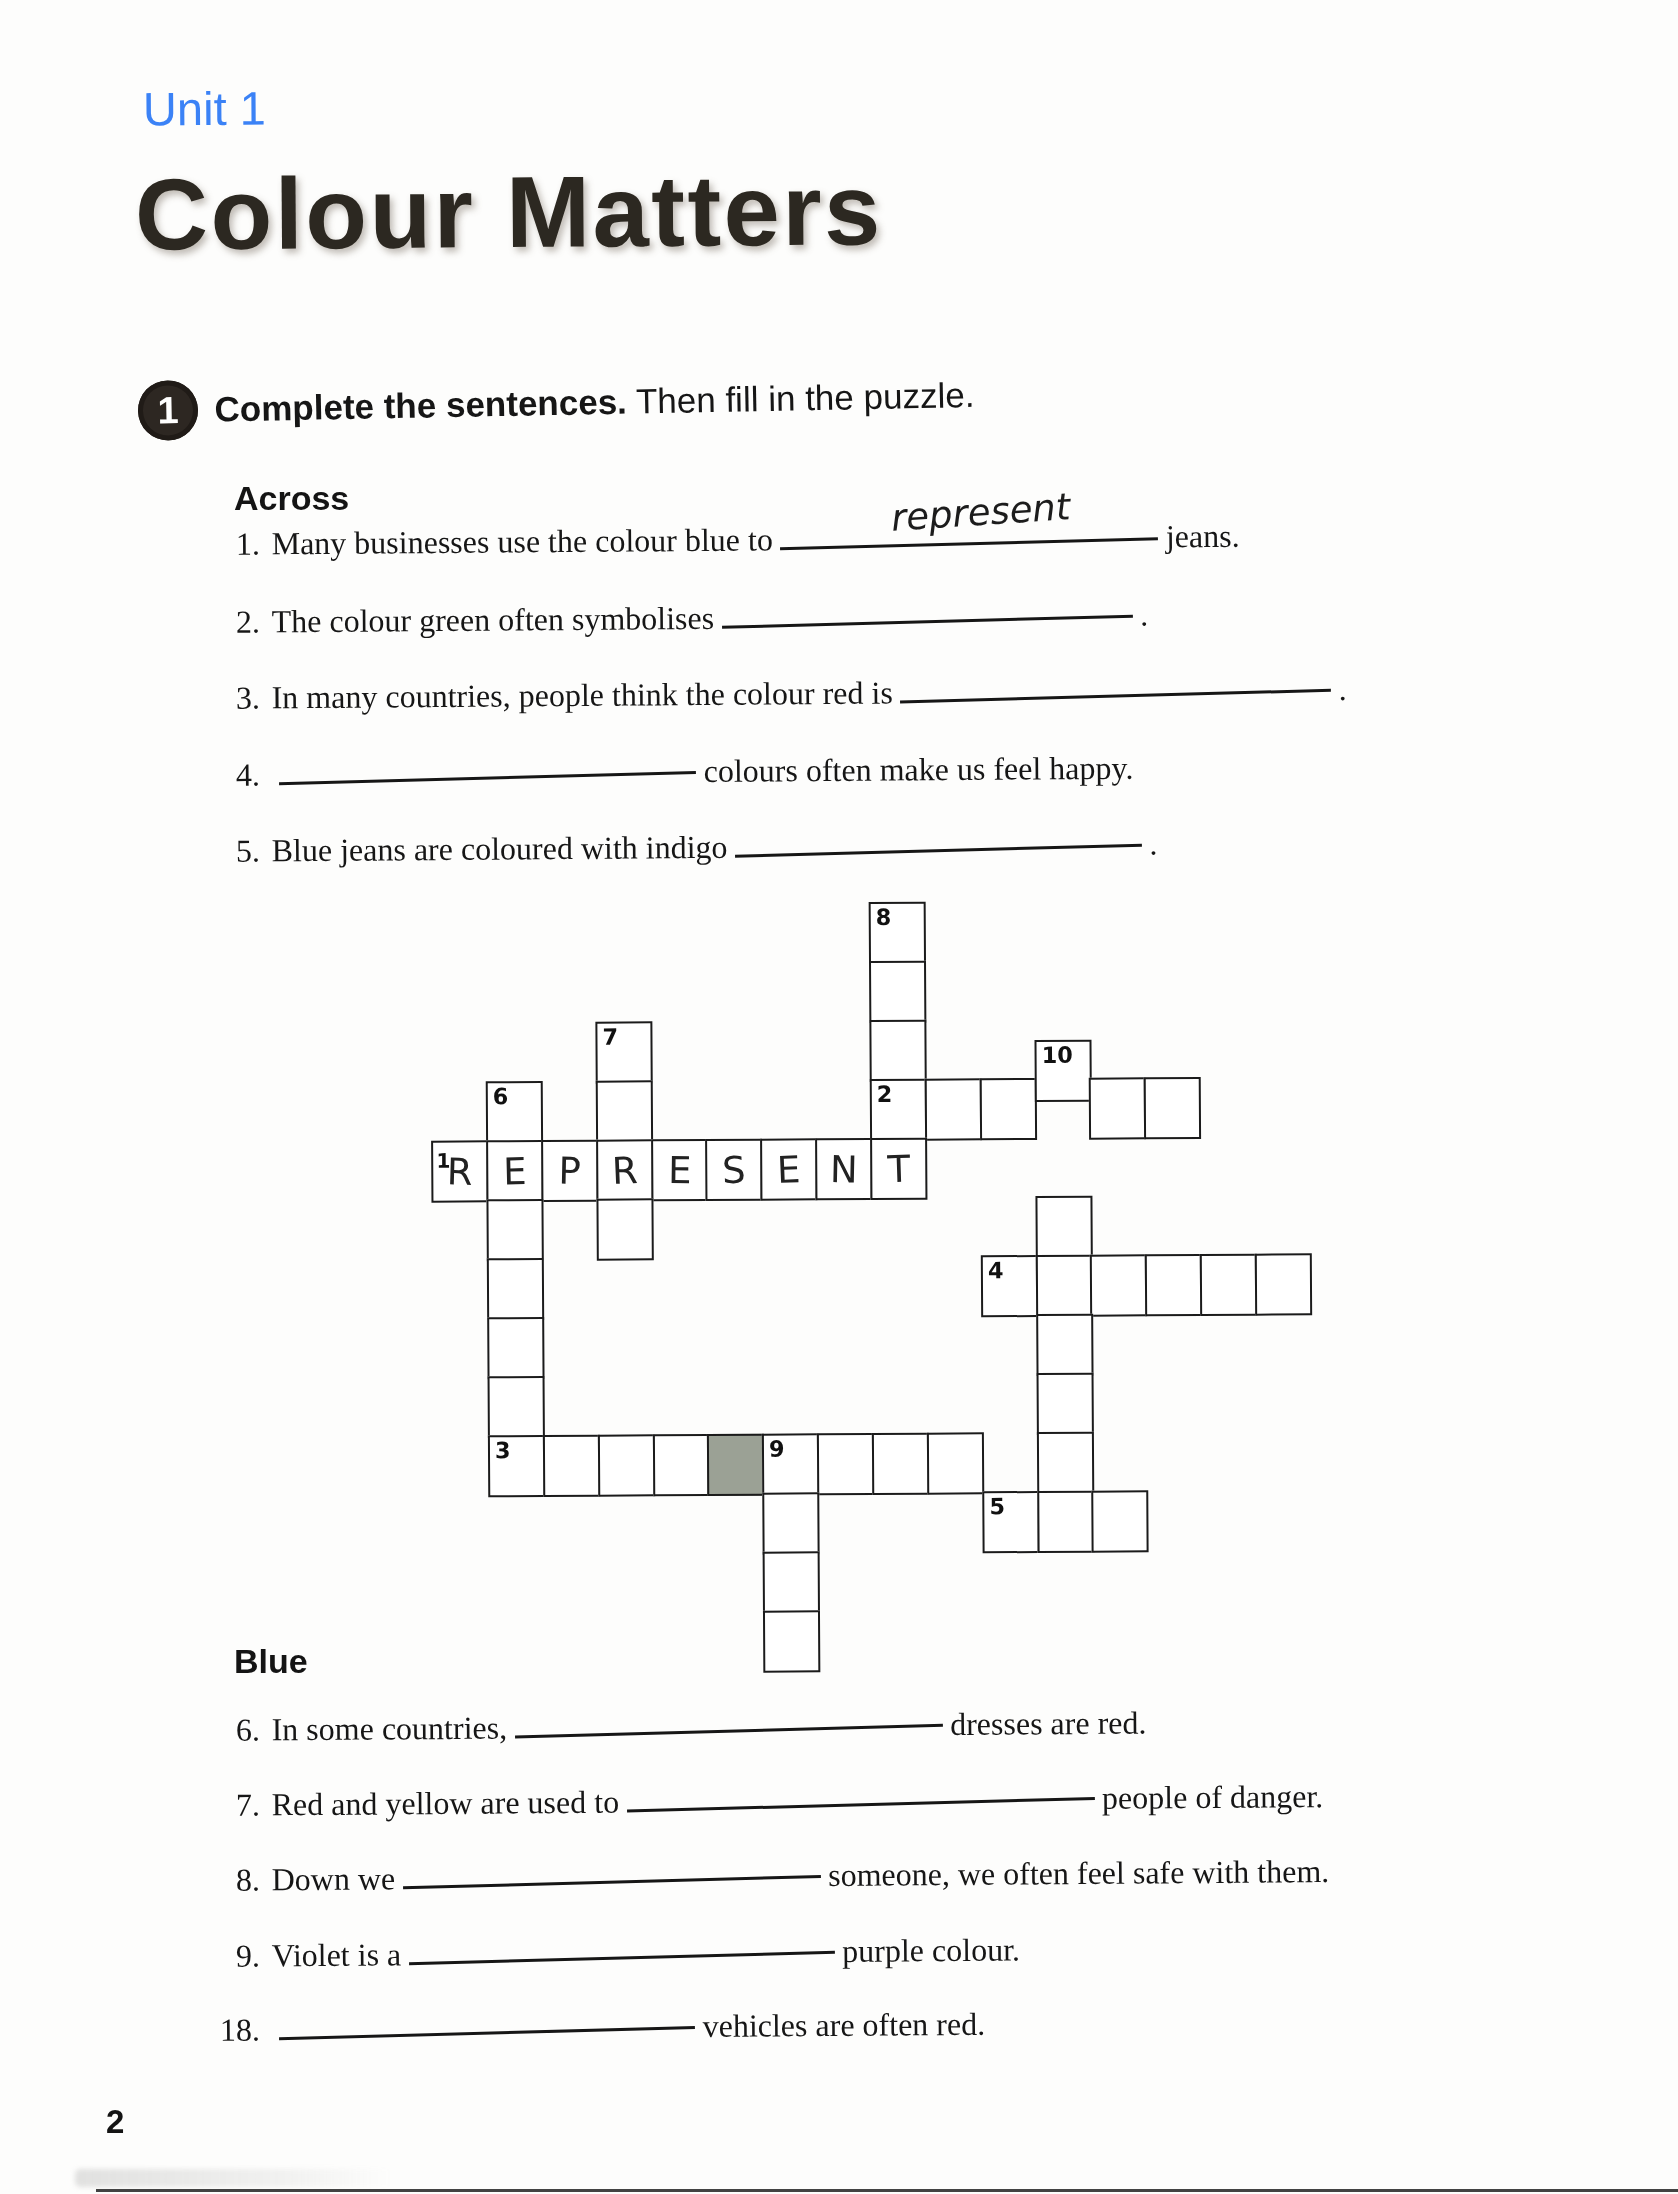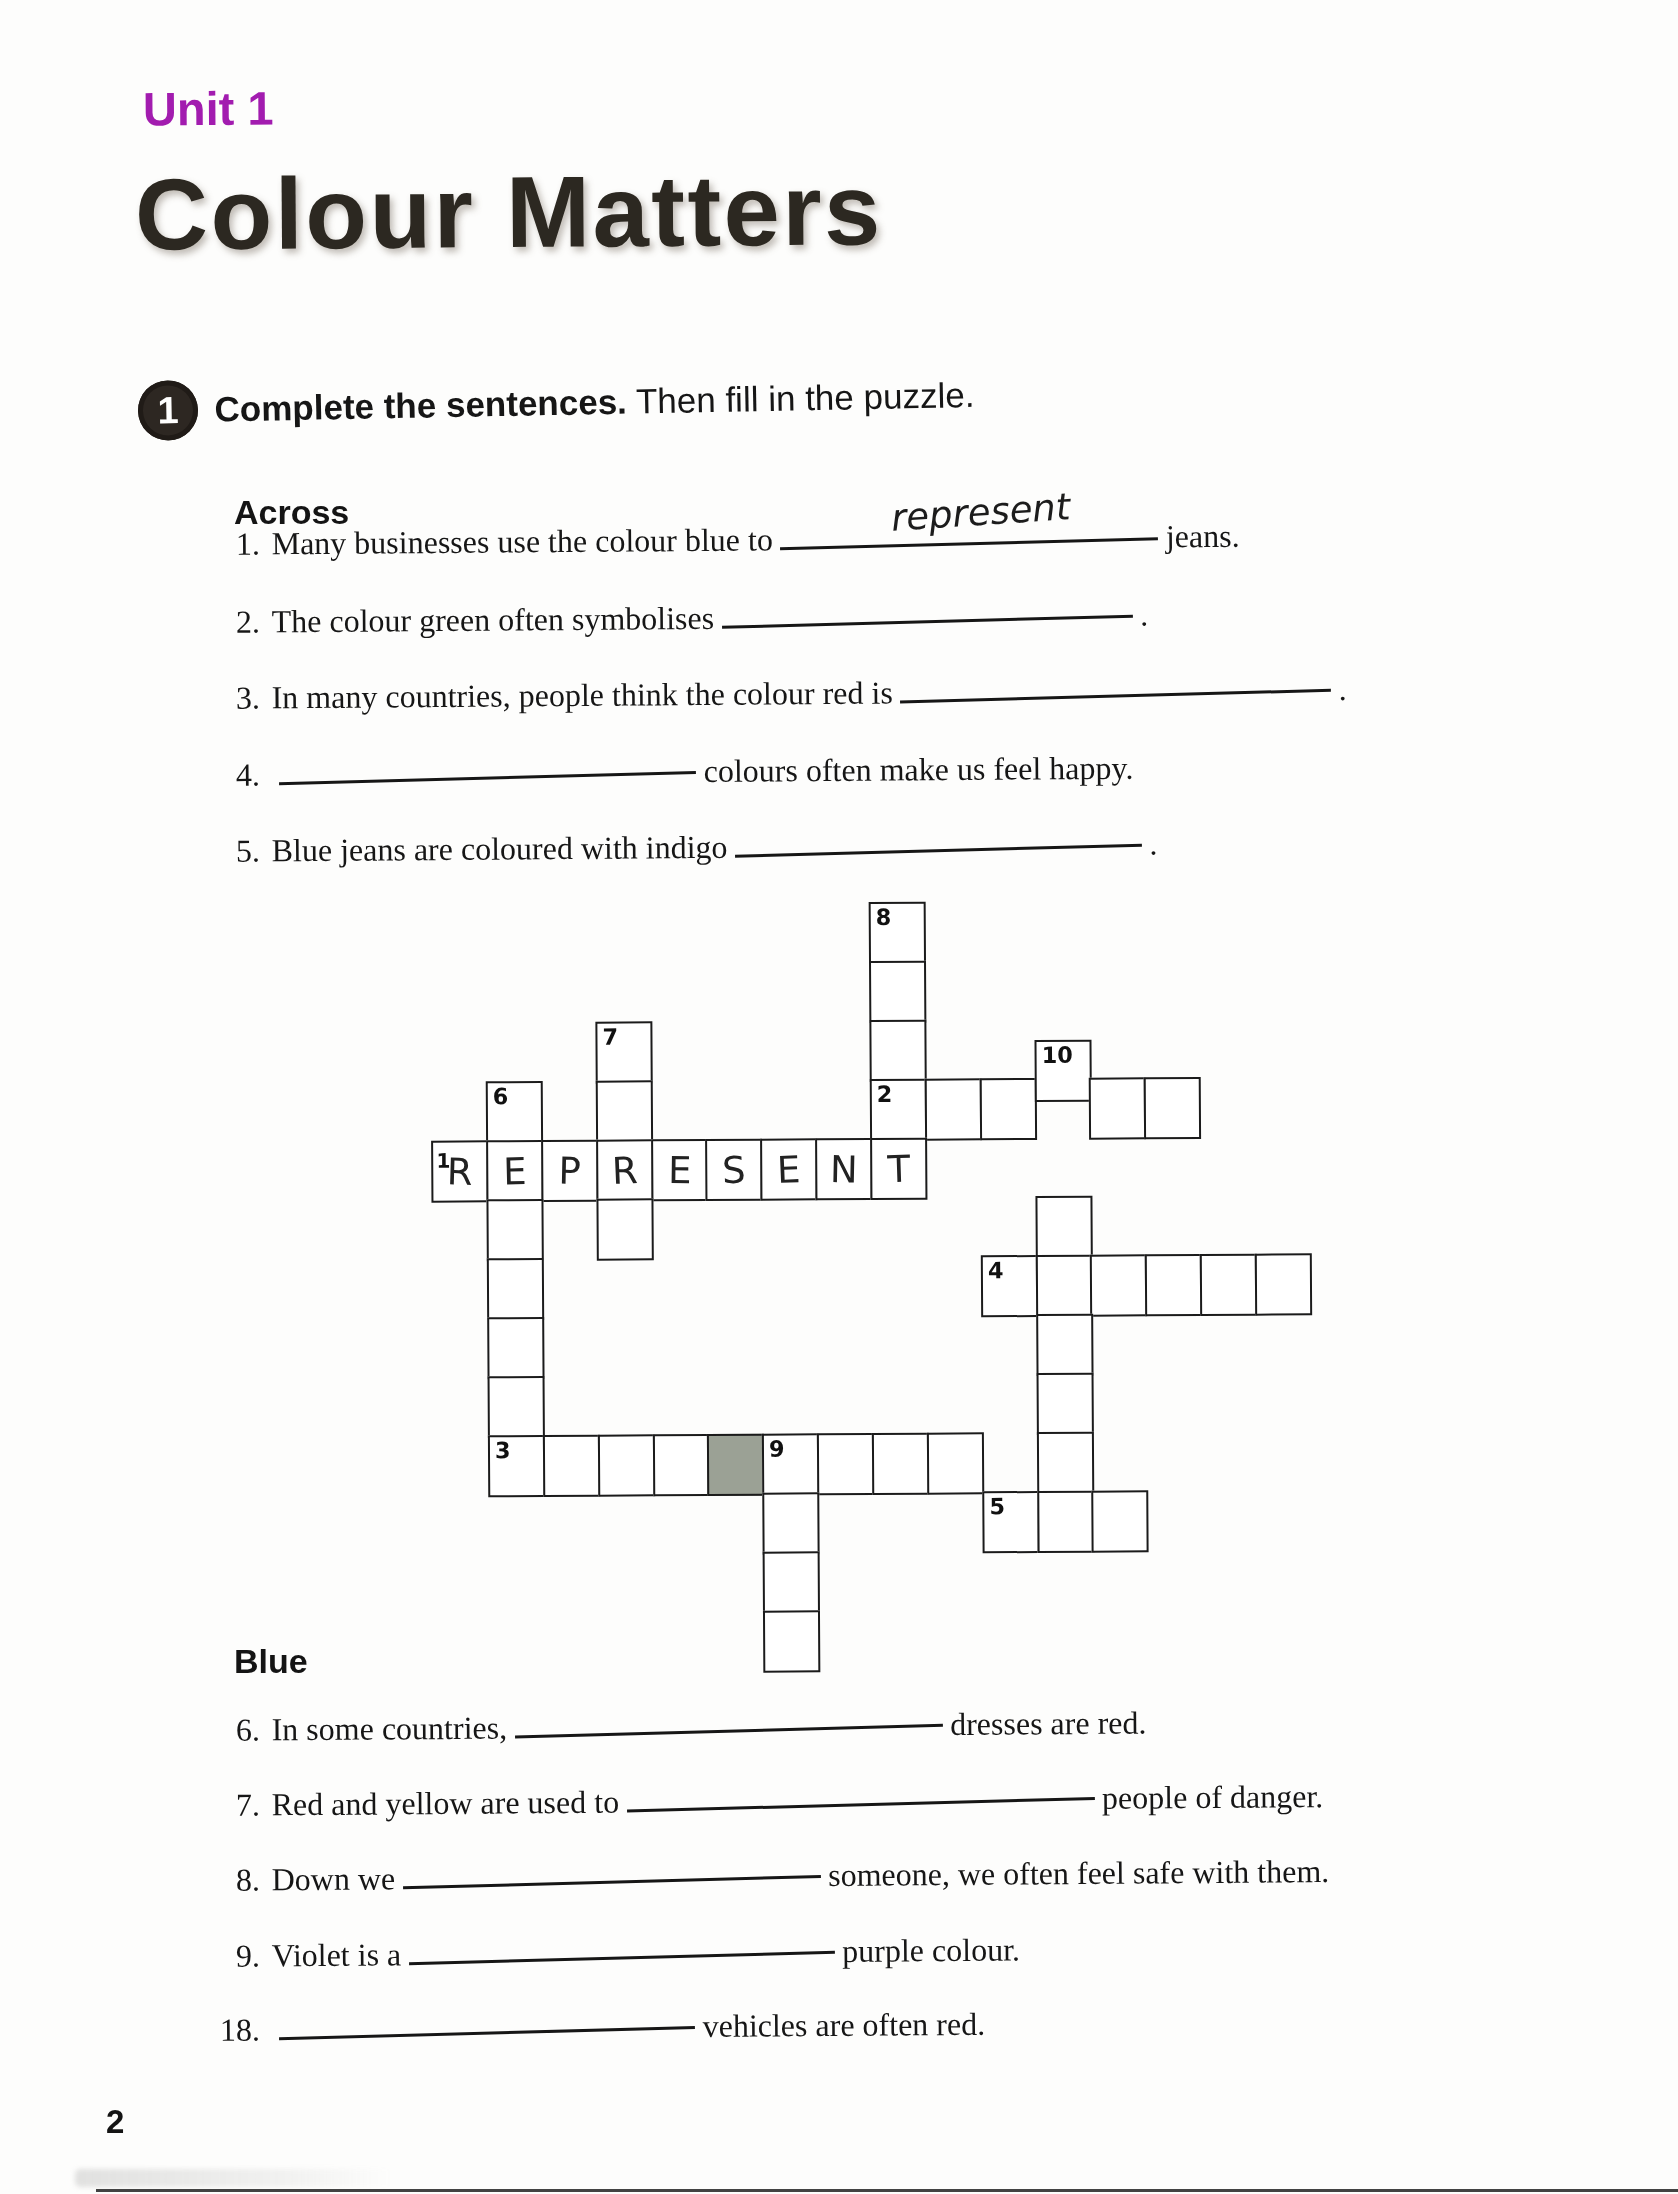--- a/index.html
+++ b/index.html
@@ -1,39 +1,39 @@
 <!DOCTYPE html>
 <html style="font-size:13.3px"><head>
 <meta charset="utf-8">
 <style>
   html,body{margin:0;padding:0;background:#e8e8e8;}
   #page{position:relative;width:1679px;height:2194px;background:#fdfdfc;overflow:hidden;
         font-family:"Liberation Serif",serif;color:#1a1a1a;}
 
   
   #unit-label{position:absolute;left:143px;top:81px;
-    font-family:"Liberation Sans",sans-serif;font-weight:bold;font-size:47px;color:#a21caf;
+    font-family:"Liberation Sans",sans-serif;font-weight:normal;font-size:47px;color:#3b82f6;
     transform:rotate(-0.4deg);}
   #page-title{position:absolute;left:135px;top:155px;
     font-family:"Liberation Sans",sans-serif;font-weight:bold;font-size:101px;letter-spacing:2.5px;
     color:#2c2821;text-shadow:3.3px 4.2px 7.5px rgba(115,105,92,0.45);transform:rotate(-0.4deg);white-space:nowrap;}
 
   
   #exercise-header{position:absolute;left:138px;top:381px;display:flex;align-items:center;gap:16.6px;
     transform:rotate(-1.1deg);transform-origin:left center;}
   #exercise-badge{width:60px;height:60px;border-radius:50%;background:#2d2722;flex:0 0 auto;
     display:flex;align-items:center;justify-content:center;box-shadow:inset 0 0 0 5px #201b17;}
   #exercise-badge span{color:#ffffff;font-family:"Liberation Sans",sans-serif;font-weight:bold;font-size:38px;}
   #instruction{font-family:"Liberation Sans",sans-serif;font-size:35px;color:#161616;white-space:nowrap;}
   #instruction .ib{font-weight:bold;}
 
   
   .section-heading{position:absolute;left:234px;font-family:"Liberation Sans",sans-serif;
     font-weight:bold;font-size:34px;color:#141414;}
-  #across-heading{top:493px;}
+  #across-heading{top:479px;}
   #down-heading{top:1642px;}
 
   
   .clue{position:absolute;left:190px;display:flex;align-items:baseline;font-size:32px;
     white-space:nowrap;color:#161616;transform:rotate(-0.45deg);transform-origin:left center;}
   .clue-num{display:inline-block;width:70px;text-align:right;margin-right:11.6px;flex:0 0 auto;}
   .blank{display:inline-block;position:relative;border-bottom:3.3px solid #161616;height:32px;
     margin:0 7.5px;vertical-align:-7.5px;transform:rotate(-1.1deg);transform-origin:left bottom;}
   .blank .answer{position:absolute;left:0;right:-25px;bottom:8.3px;text-align:center;
     font-family:"DejaVu Sans",sans-serif;font-style:italic;font-size:37px;color:#1c1c1c;

